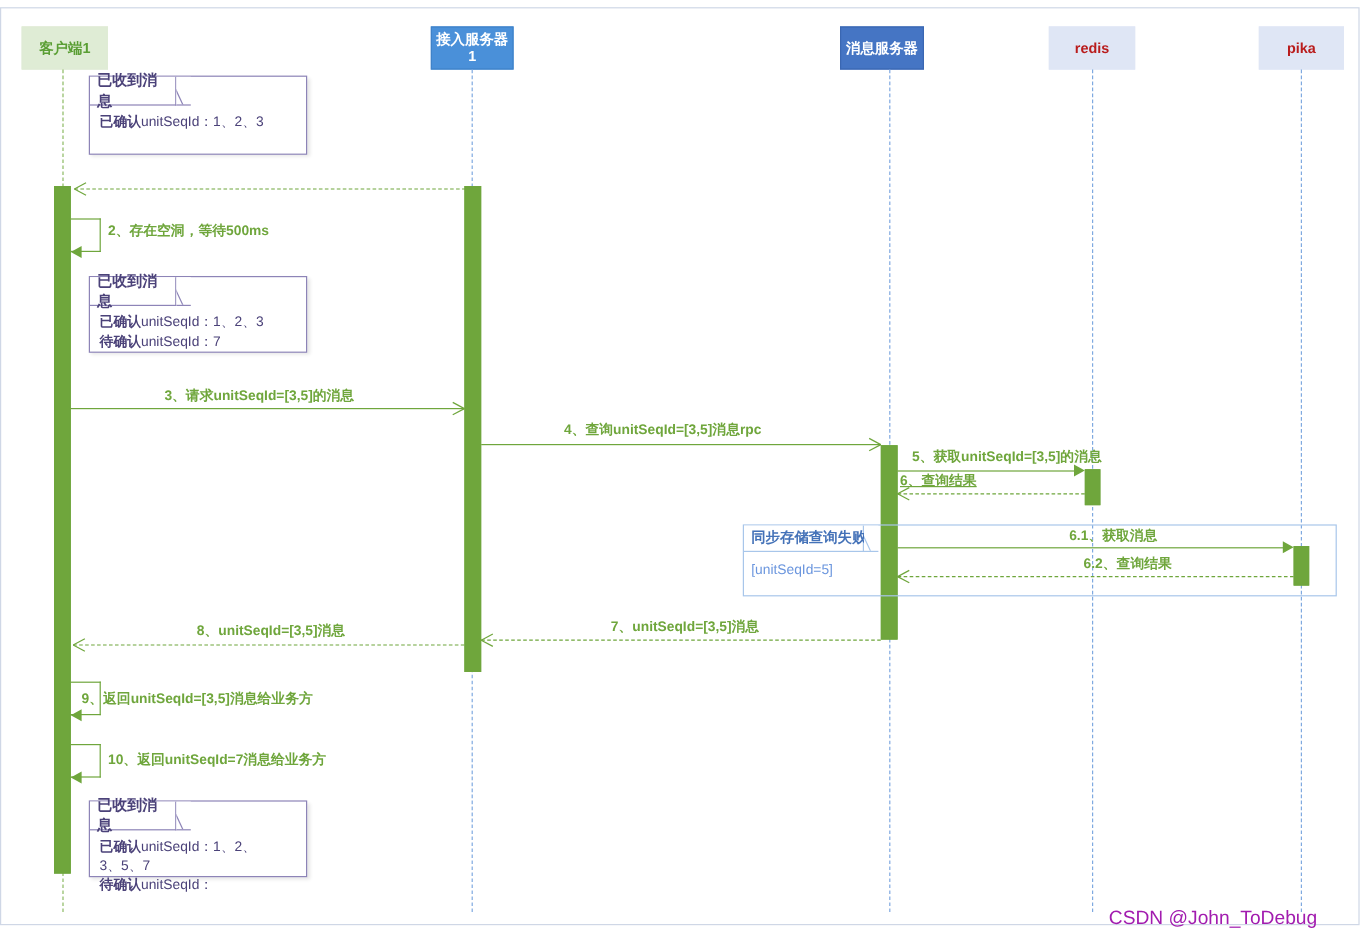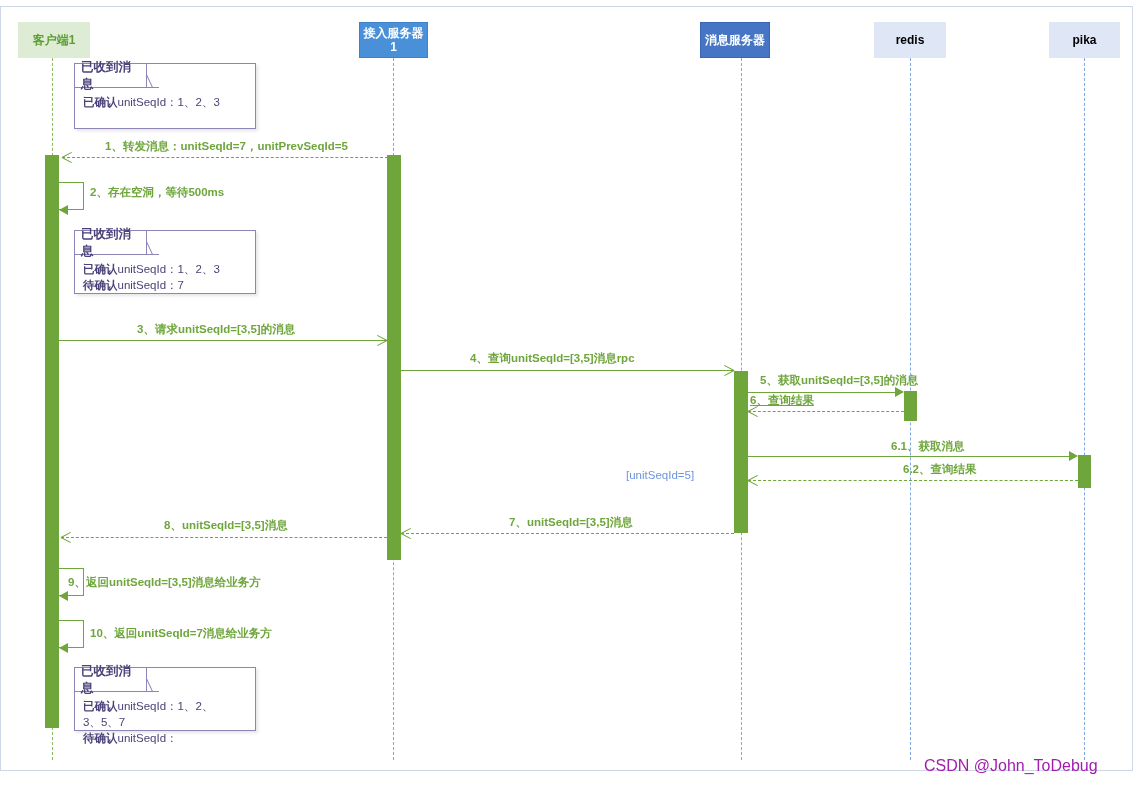--- a/index.html
+++ b/index.html
@@ -34,21 +34,21 @@
     justify-content: center;
     text-align: center;
     font-size: 12px;
     font-weight: bold;
     line-height: 14px;
     letter-spacing: 0px;
   }
   .p-client   { background: #dfecd5; color: #5a9e34; border: 1px solid #dfecd5; }
   .p-strong   { background: #4a90d9; color: #ffffff; border: 1px solid #3f82c9; }
   .p-strong2  { background: #4575c4; color: #ffffff; border: 1px solid #3a67b2; text-align: right; }
-  .p-light    { background: #dfe6f5; color: #000000; border: 1px solid #dfe6f5; font-weight: bold;}
+  .p-light    { background: #dfe6f5; color: #b91c1c; border: 1px solid #dfe6f5; font-weight: bold;}
 
   
   .lifeline {
     position: absolute;
     width: 0;
     border-left: 1px dashed #7fa9e0;
   }
   .lifeline.green { border-left: 1px dashed #8cba63; }
 
   
@@ -269,23 +269,20 @@
       </div>
       <div class="note-corner" style="left:72px;"></div>
     </div>
     <div class="note-body">
       <div>
         <span>已确认</span><span class="lite">unitSeqId：1、2、3</span>
       </div>
     </div>
   </div>
 
-  <div class="msglabel" style="left:105px; top:139px;">
-    <span>1、转发消息：unitSeqId=7，unitPrevSeqId=5</span>
-  </div>
   <div class="msgline dashed" style="left:62px; top:157px; width:331px;"></div>
   <div class="ah-line-left arrowhead" style="left:62px; top:152px;"></div>
 
   <div class="selfcall" style="left:59px; top:182px; width:25px; height:28px;"></div>
   <div class="arrowhead ah-open-right" style="left:59px; top:205px; transform:rotate(180deg);"></div>
   <div class="msglabel" style="left:90px; top:185px;">
     <span>2、存在空洞，等待500ms</span>
   </div>
 
   <div class="note" style="left:74px; top:230px; width:182px; height:64px;">
@@ -322,20 +319,26 @@
   </div>
   <div class="msgline" style="left:748px; top:392px; width:148px;"></div>
   <div class="arrowhead ah-open-right" style="left:895px; top:387px;"></div>
 
   <div class="msglabel" style="left:750px; top:393px;text-decoration:underline;">
     <span>6、查询结果</span>
   </div>
   <div class="msgline dashed" style="left:748px; top:411px; width:156px;"></div>
   <div class="ah-line-left arrowhead" style="left:748px; top:406px;"></div>
 
+  <div class="fragment" style="left:619px; top:437px; width:495px; height:60px;">
+    <div class="frag-label-box" style="width:100px;">
+      <span>同步存储查询失败</span>
+    </div>
+    <div class="frag-corner" style="left:100px;"></div>
+  </div>
   <div class="frag-cond" style="left:626px; top:469px;">
     <span>[unitSeqId=5]</span>
   </div>
 
   <div class="msglabel" style="left:891px; top:439px;">
     <span>6.1、获取消息</span>
   </div>
   <div class="msgline" style="left:748px; top:456px; width:322px;"></div>
   <div class="arrowhead ah-open-right" style="left:1069px; top:451px;"></div>
 

